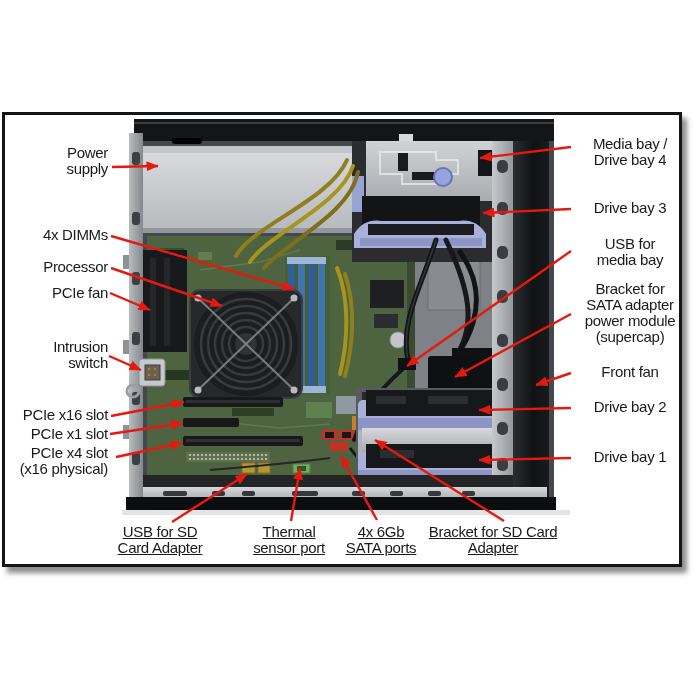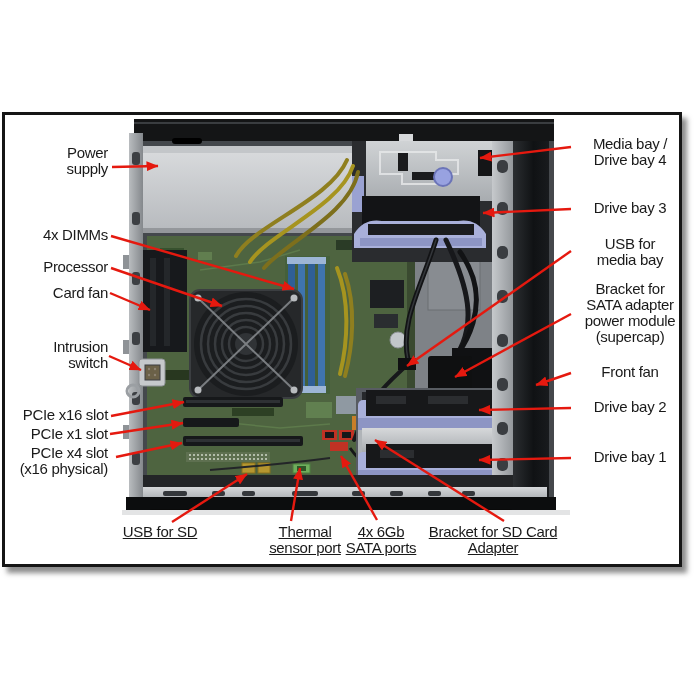--- a/index.html
+++ b/index.html
@@ -315,21 +315,21 @@
   <span>Power</span>
   <span>supply</span>
 </div>
 <div class="lbl left" style="top:227px">
   <span>4x DIMMs</span>
 </div>
 <div class="lbl left" style="top:259px">
   <span>Processor</span>
 </div>
 <div class="lbl left" style="top:285px">
-  <span>Card fan</span>
+  <span>PCIe fan</span>
 </div>
 <div class="lbl left" style="top:339px">
   <span>Intrusion</span>
   <span>switch</span>
 </div>
 <div class="lbl left" style="top:407px">
   <span>PCIe x16 slot</span>
 </div>
 <div class="lbl left" style="top:426px">
   <span>PCIe x1 slot</span>
@@ -361,22 +361,23 @@
 </div>
 <div class="lbl right" style="top:399px">
   <span>Drive bay 2</span>
 </div>
 <div class="lbl right" style="top:449px">
   <span>Drive bay 1</span>
 </div>
 
 <div class="lbl bottom" style="left:95px;width:130px;top:524px">
   <span>USB for SD</span>
-</div>
-<div class="lbl bottom" style="left:240px;width:130px;top:524px">
+  <span>Card Adapter</span>
+</div>
+<div class="lbl bottom" style="left:224px;width:130px;top:524px">
   <span>Thermal</span>
   <span>sensor port</span>
 </div>
 <div class="lbl bottom" style="left:316px;width:130px;top:524px">
   <span>4x 6Gb</span>
   <span>SATA ports</span>
 </div>
 <div class="lbl bottom" style="left:423px;width:140px;top:524px">
   <span>Bracket for SD Card</span>
   <span>Adapter</span>

